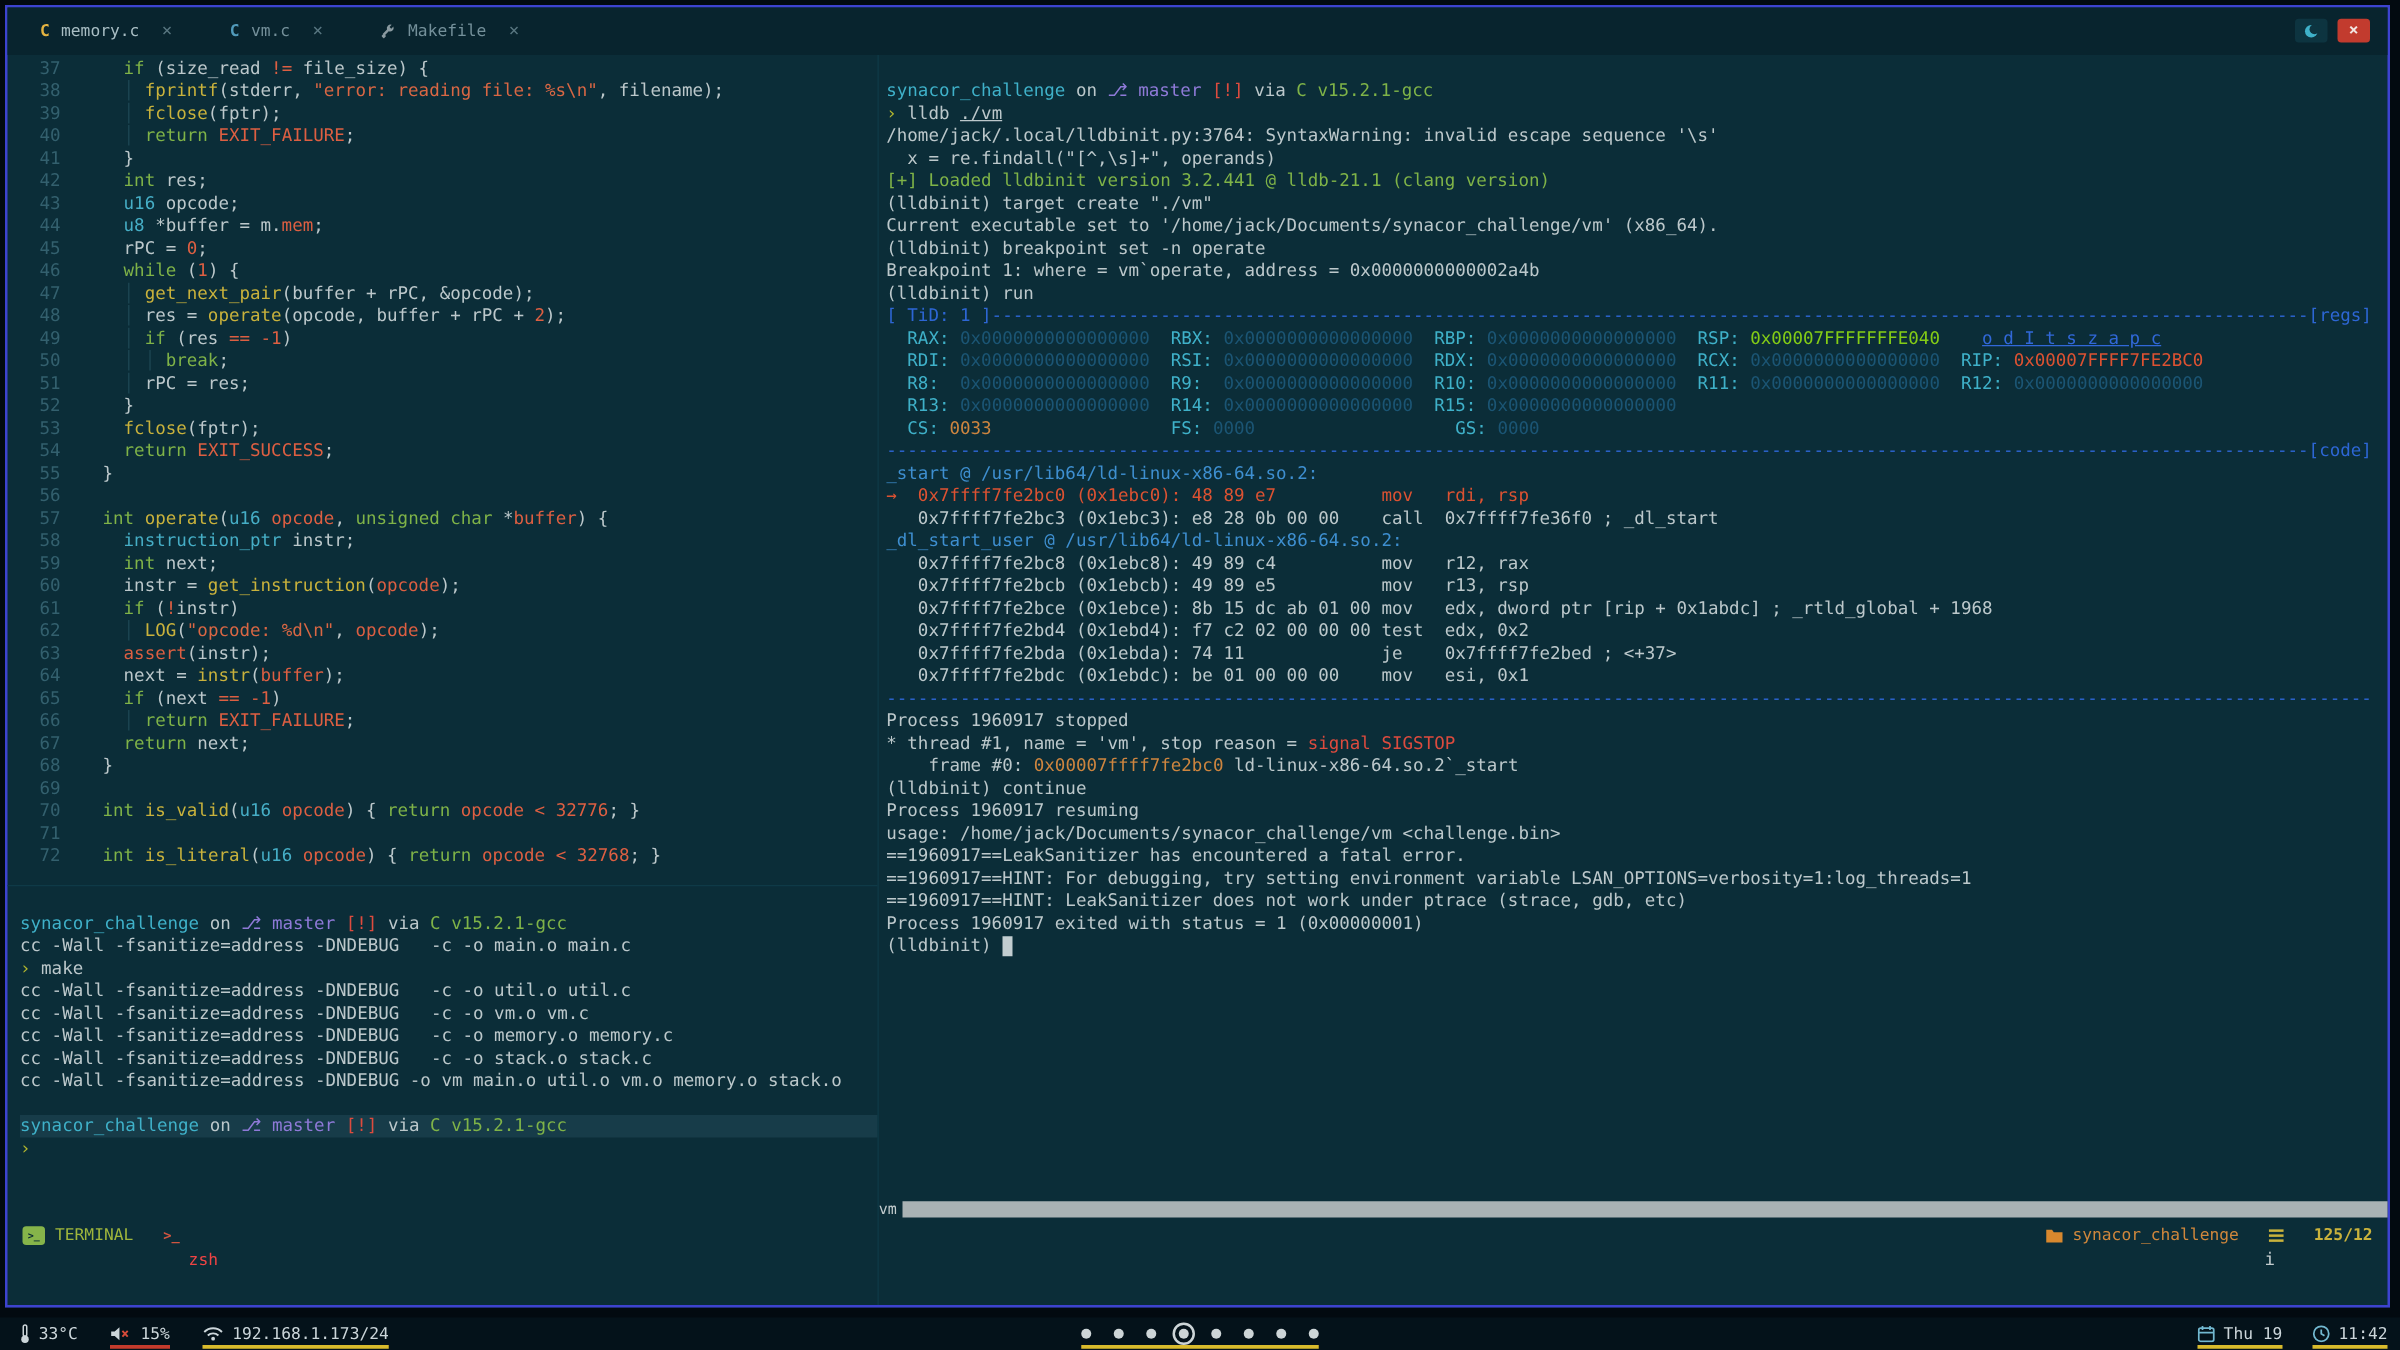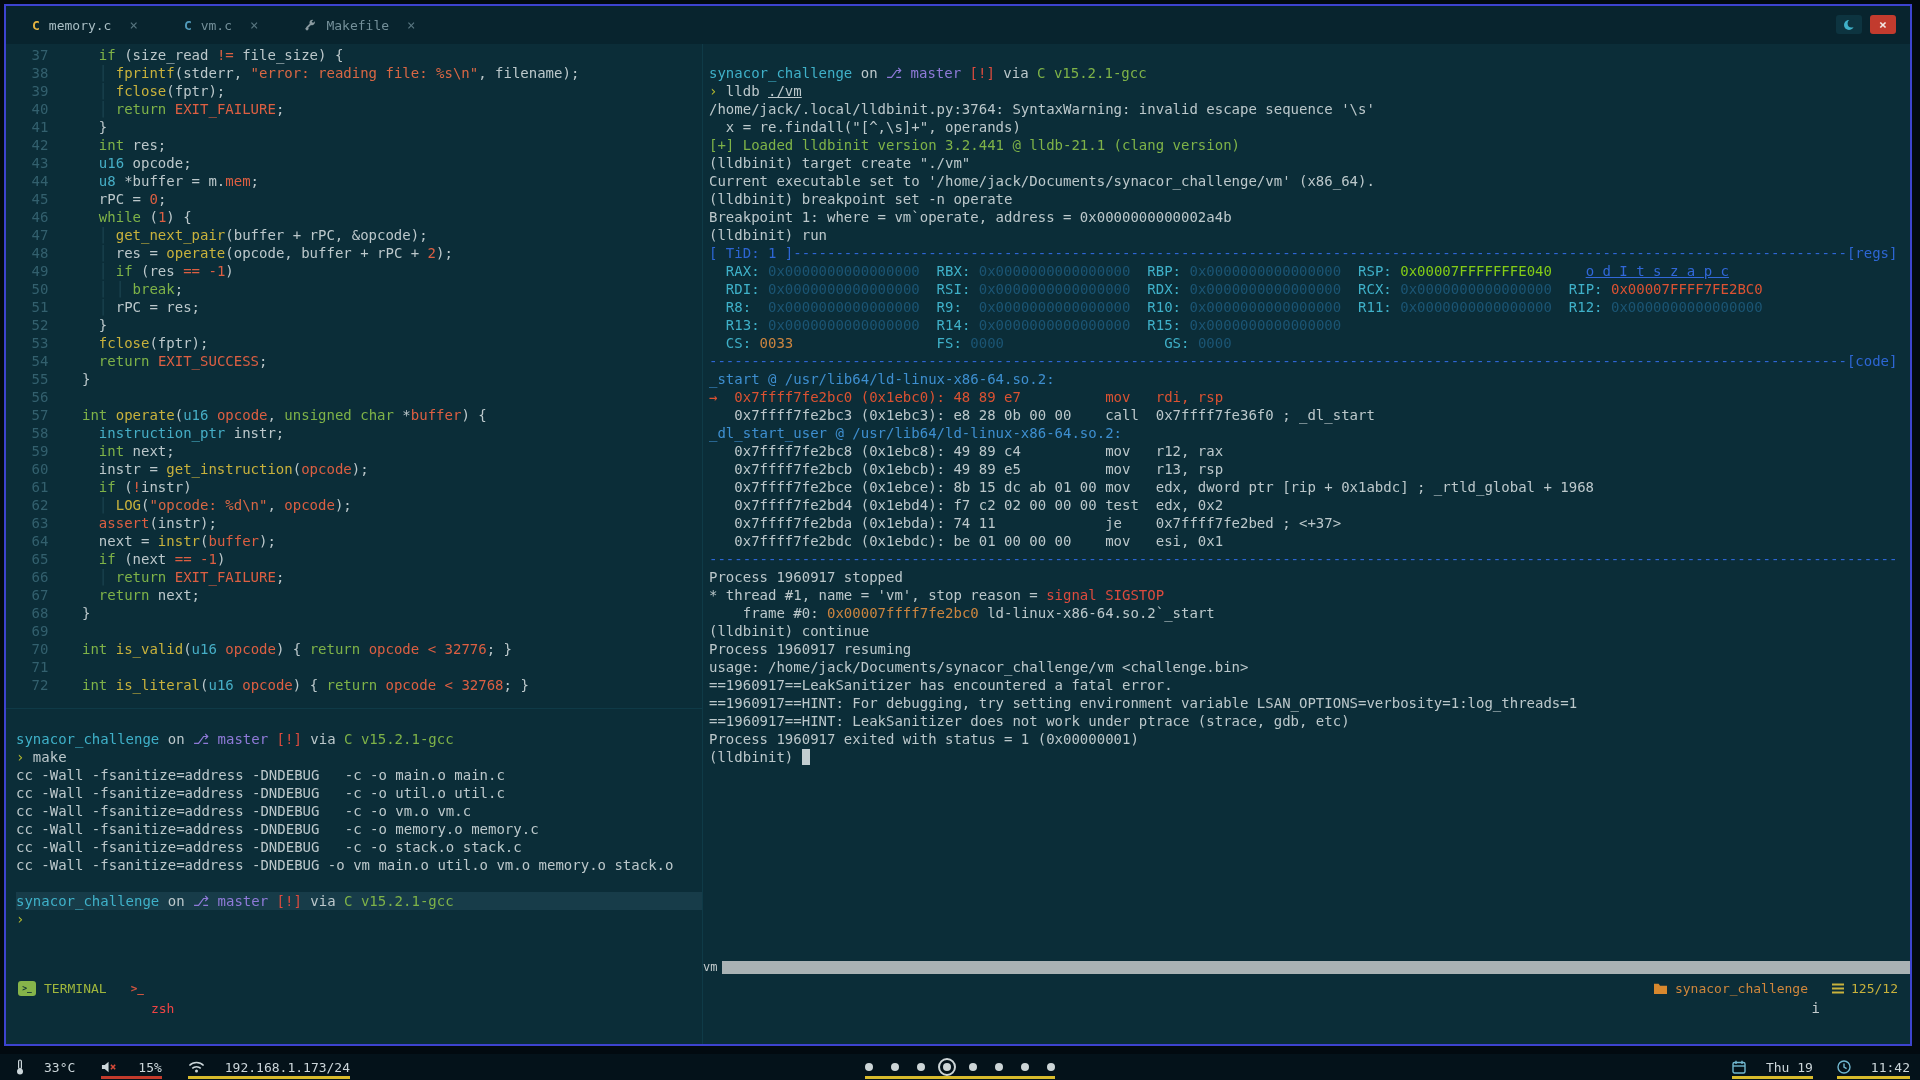--- a/index.html
+++ b/index.html
@@ -60,29 +60,29 @@
   
   .statusline { position:absolute; left:0; right:0; top:932px; height:24px;
     display:flex; justify-content:space-between; align-items:center; padding:0 12px; font-size:13px; }
   .sl-left, .sl-right { display:flex; align-items:center; }
   .ti { width:18px; height:15px; background:#86b44a; border-radius:3px; color:#0a2a34;
     font-size:8px; font-weight:bold; display:flex; align-items:center; justify-content:center; margin-right:8px; }
   .sl-mode { color:#9fb63c; margin-right:24px; }
   .zi { color:#d05540; font-weight:bold; font-size:11px; margin-right:7px; }
   .sl-shell { color:#ef4444;margin-top:41px; }
   .sl-dir { color:#d0873c; margin:0 24px 0 7px; }
-  .sl-pos { color:#c9b23c; margin-left:7px; }
+  .sl-pos { color:#c9b23c; margin-left:24px;font-weight:bold; }
   .pending { position:absolute; right:90px; top:956px; color:#c3ccce; font-size:14px; }
   
   .osbar { position:absolute; left:0; bottom:0; width:1920px; height:26px; background:#04121a;
     color:#ccd6da; font-size:13px; }
   .bar-left { position:absolute; left:16px; top:0; height:100%; display:flex; align-items:center; gap:26px; }
   .bar-right { position:absolute; right:10px; top:0; height:100%; display:flex; align-items:center; gap:24px; }
   .bar-center { position:absolute; left:50%; top:0; height:100%; transform:translateX(-50%); display:flex; align-items:center; }
-  .bar-item { position:relative; display:flex; align-items:center; gap:20px; height:100%; }
+  .bar-item { position:relative; display:flex; align-items:center; gap:7px; height:100%; }
   .bar-item.ul::after { content:""; position:absolute; left:0; right:0; bottom:1px; height:3px; background:#d9bb2c; }
   .bar-item.ulr::after { content:""; position:absolute; left:0; right:0; bottom:1px; height:3px; background:#c43b2c; }
   .dots { display:flex; align-items:center; gap:18px; position:relative; height:100%; }
   .dots::after { content:""; position:absolute; left:0; right:0; bottom:1px; height:3px; background:#d9bb2c; }
   .dot { width:8px; height:8px; border-radius:50%; background:#cdd5d7; position:relative; display:inline-block; }
   .dot.active::after { content:""; position:absolute; inset:-5px; border:2px solid #cdd5d7; border-radius:50%; }
 </style>
 </head>
 <body>
 
@@ -159,22 +159,22 @@
           <div class="tl"><span class="gut">67</span><span class="pl">  </span><span class="kw">return</span><span class="pl"> next;</span></div>
           <div class="tl"><span class="gut">68</span><span class="pl">}</span></div>
           <div class="tl"><span class="gut">69</span></div>
           <div class="tl"><span class="gut">70</span><span class="kw">int</span><span class="pl"> </span><span class="fn">is_valid</span><span class="pl">(</span><span class="ty">u16</span><span class="pl"> </span><span class="rd">opcode</span><span class="pl">) { </span><span class="kw">return</span><span class="pl"> </span><span class="rd">opcode</span><span class="pl"> </span><span class="rd">&lt;</span><span class="pl"> </span><span class="rd">32776</span><span class="pl">; }</span></div>
           <div class="tl"><span class="gut">71</span></div>
           <div class="tl"><span class="gut">72</span><span class="kw">int</span><span class="pl"> </span><span class="fn">is_literal</span><span class="pl">(</span><span class="ty">u16</span><span class="pl"> </span><span class="rd">opcode</span><span class="pl">) { </span><span class="kw">return</span><span class="pl"> </span><span class="rd">opcode</span><span class="pl"> </span><span class="rd">&lt;</span><span class="pl"> </span><span class="rd">32768</span><span class="pl">; }</span></div>
         </div>
       <div class="hdiv"></div>
       <div class="lterm">
           <div class="tl"><span class="cy">synacor_challenge</span><span class="pl"> on </span><span class="mg">⎇ master</span><span class="pl"> </span><span class="re">[!]</span><span class="pl"> via </span><span class="gr">C v15.2.1-gcc</span></div>
+          <div class="tl"><span class="pl">cc -Wall -fsanitize=address -DNDEBUG   -c -o main.o main.c</span></div>
           <div class="tl"><span class="yg">› </span><span class="pl">make</span></div>
-          <div class="tl"><span class="pl">cc -Wall -fsanitize=address -DNDEBUG   -c -o main.o main.c</span></div>
           <div class="tl"><span class="pl">cc -Wall -fsanitize=address -DNDEBUG   -c -o util.o util.c</span></div>
           <div class="tl"><span class="pl">cc -Wall -fsanitize=address -DNDEBUG   -c -o vm.o vm.c</span></div>
           <div class="tl"><span class="pl">cc -Wall -fsanitize=address -DNDEBUG   -c -o memory.o memory.c</span></div>
           <div class="tl"><span class="pl">cc -Wall -fsanitize=address -DNDEBUG   -c -o stack.o stack.c</span></div>
           <div class="tl"><span class="pl">cc -Wall -fsanitize=address -DNDEBUG -o vm main.o util.o vm.o memory.o stack.o</span></div>
           <div class="tl"></div>
           <div class="tl hl"><span class="cy">synacor_challenge</span><span class="pl"> on </span><span class="mg">⎇ master</span><span class="pl"> </span><span class="re">[!]</span><span class="pl"> via </span><span class="gr">C v15.2.1-gcc</span></div>
           <div class="tl"><span class="yg">›</span></div>
         </div>
     </div>

